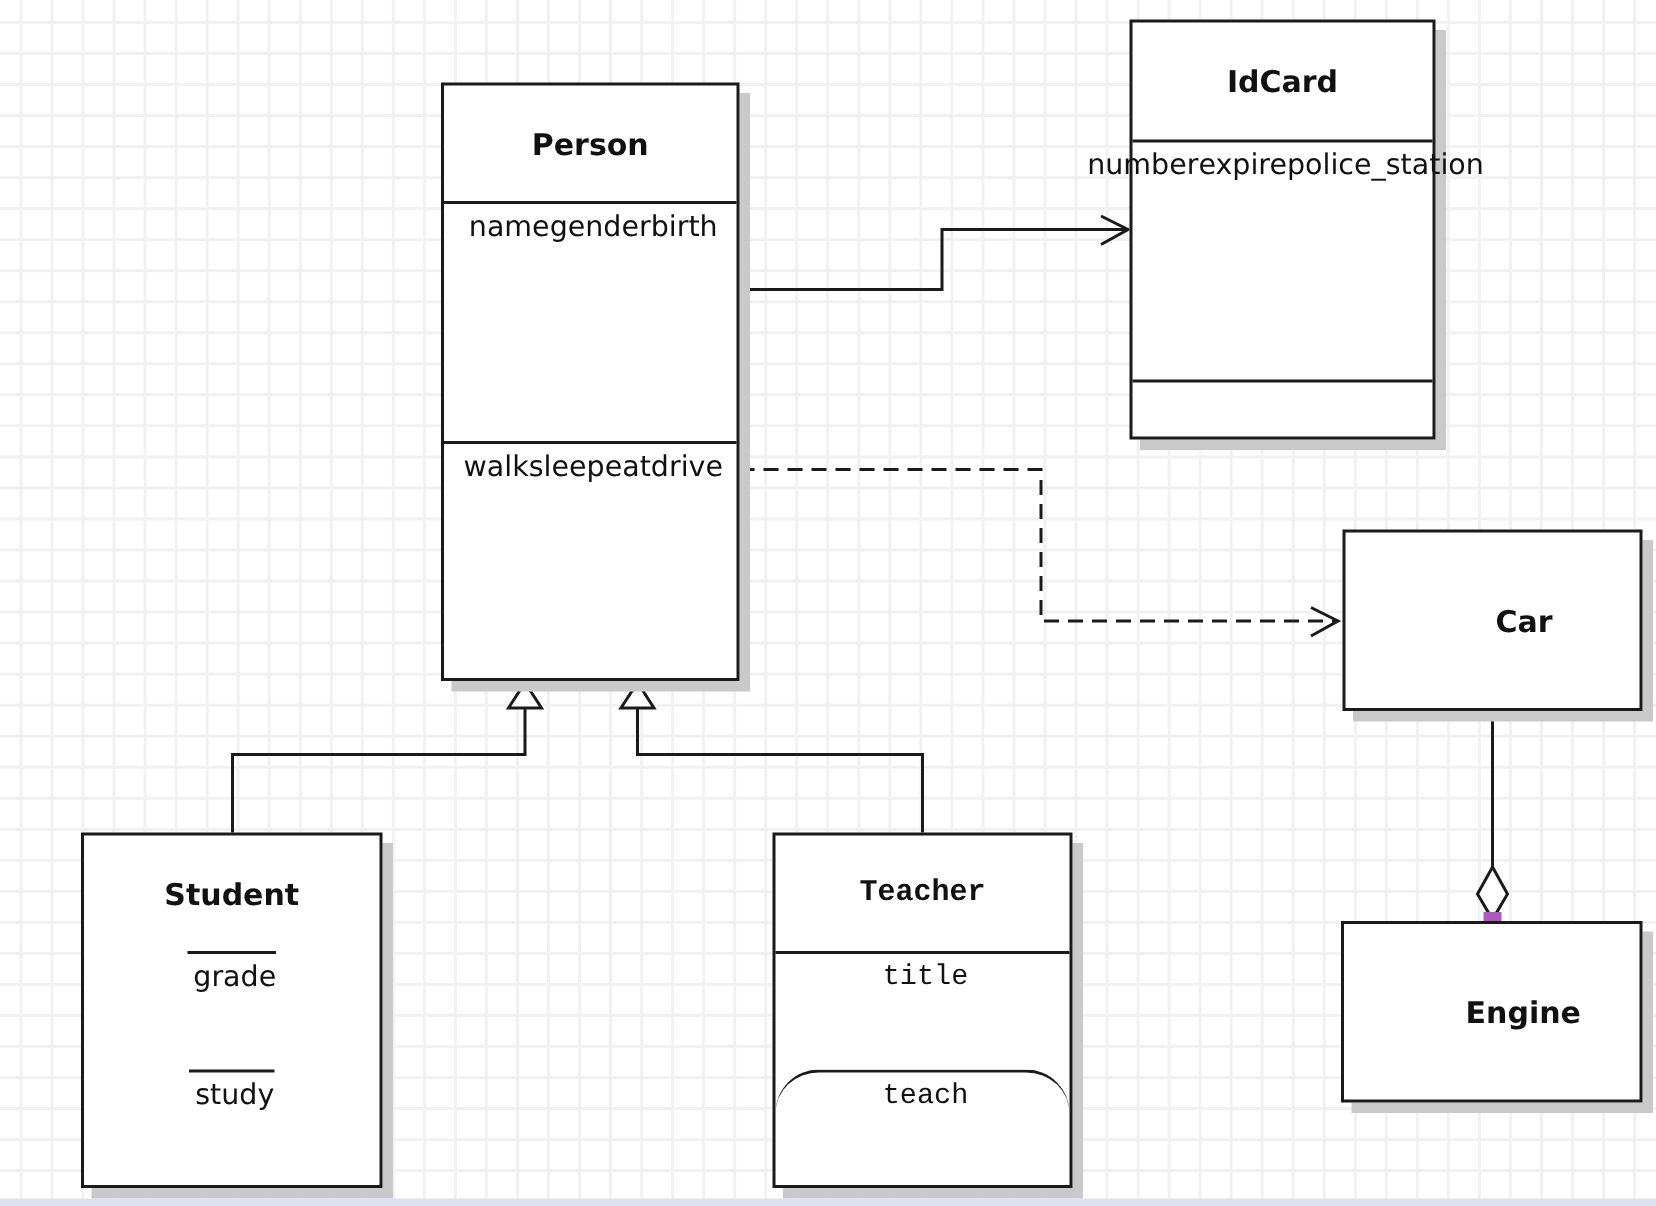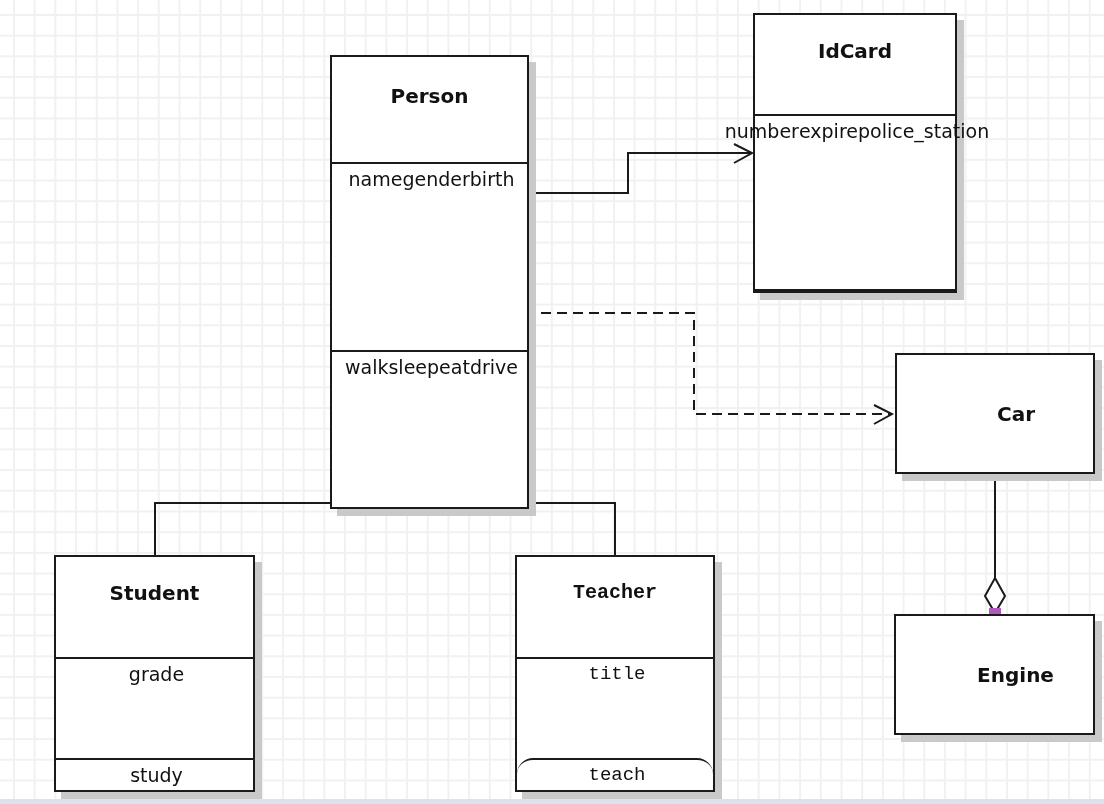--- a/index.html
+++ b/index.html
@@ -16,21 +16,20 @@
     background-position:13px 14px;
   }
   .uml-node{
     position:absolute;
     box-sizing:border-box;
     background:#ffffff;
     border:2px solid #1a1a1a;
     box-shadow:7px 7px 0 #c9c9c9;
     display:flex;
     flex-direction:column;
-    gap:28px;
   }
   .uml-title{
     display:flex;align-items:center;justify-content:center;
     font-weight:bold;font-size:20px;color:#111;
   }
   .uml-compartment{
     border-top:2px solid #1a1a1a;
     display:flex;justify-content:center;
     padding-left:4px;
     font-size:19px;color:#111;
@@ -72,21 +71,21 @@
     </g>
 
     <g>
       <line x1="995" y1="474" x2="995" y2="579" stroke="#1a1a1a" stroke-width="2"></line>
       <polygon points="995,578 1005,596 995,613 985,596" fill="#ffffff" stroke="#1a1a1a" stroke-width="2"></polygon>
       <rect x="989" y="468" width="12" height="12" fill="#ad5abe"></rect>
       <rect x="989" y="608" width="12" height="12" fill="#ad5abe"></rect>
     </g>
   </svg>
 
-  <div class="uml-node" style="left:294px;top:55px;width:199px;height:454px;margin-left:36px;">
+  <div class="uml-node" style="left:294px;top:55px;width:199px;height:399px;">
     <div class="uml-title" style="height:77px;">Person</div>
     <div class="uml-compartment" style="height:160px;">
       <div class="uml-member">name</div>
       <div class="uml-member">gender</div>
       <div class="uml-member">birth</div>
     </div>
     <div class="uml-compartment" style="flex:1;">
       <div class="uml-member">walk</div>
       <div class="uml-member">sleep</div>
       <div class="uml-member">eat</div>
@@ -97,21 +96,21 @@
   <div class="uml-node" style="left:753px;top:13px;width:204px;height:280px;">
     <div class="uml-title" style="height:78px;">IdCard</div>
     <div class="uml-compartment" style="height:160px;">
       <div class="uml-member">number</div>
       <div class="uml-member">expire</div>
       <div class="uml-member">police_station</div>
     </div>
     <div class="uml-compartment" style="flex:1;"></div>
   </div>
 
-  <div class="uml-node" style="left:54px;top:555px;width:201px;height:237px;">
+  <div class="uml-node" style="left:54px;top:555px;width:201px;height:237px;align-items:center;">
     <div class="uml-title" style="height:77px;">Student</div>
     <div class="uml-compartment" style="height:79px;">
       <div class="uml-member">grade</div>
     </div>
     <div class="uml-compartment" style="flex:1;">
       <div class="uml-member">study</div>
     </div>
   </div>
 
   <div class="uml-node" style="left:515px;top:555px;width:200px;height:237px;font-family:Liberation Mono, monospace;">

